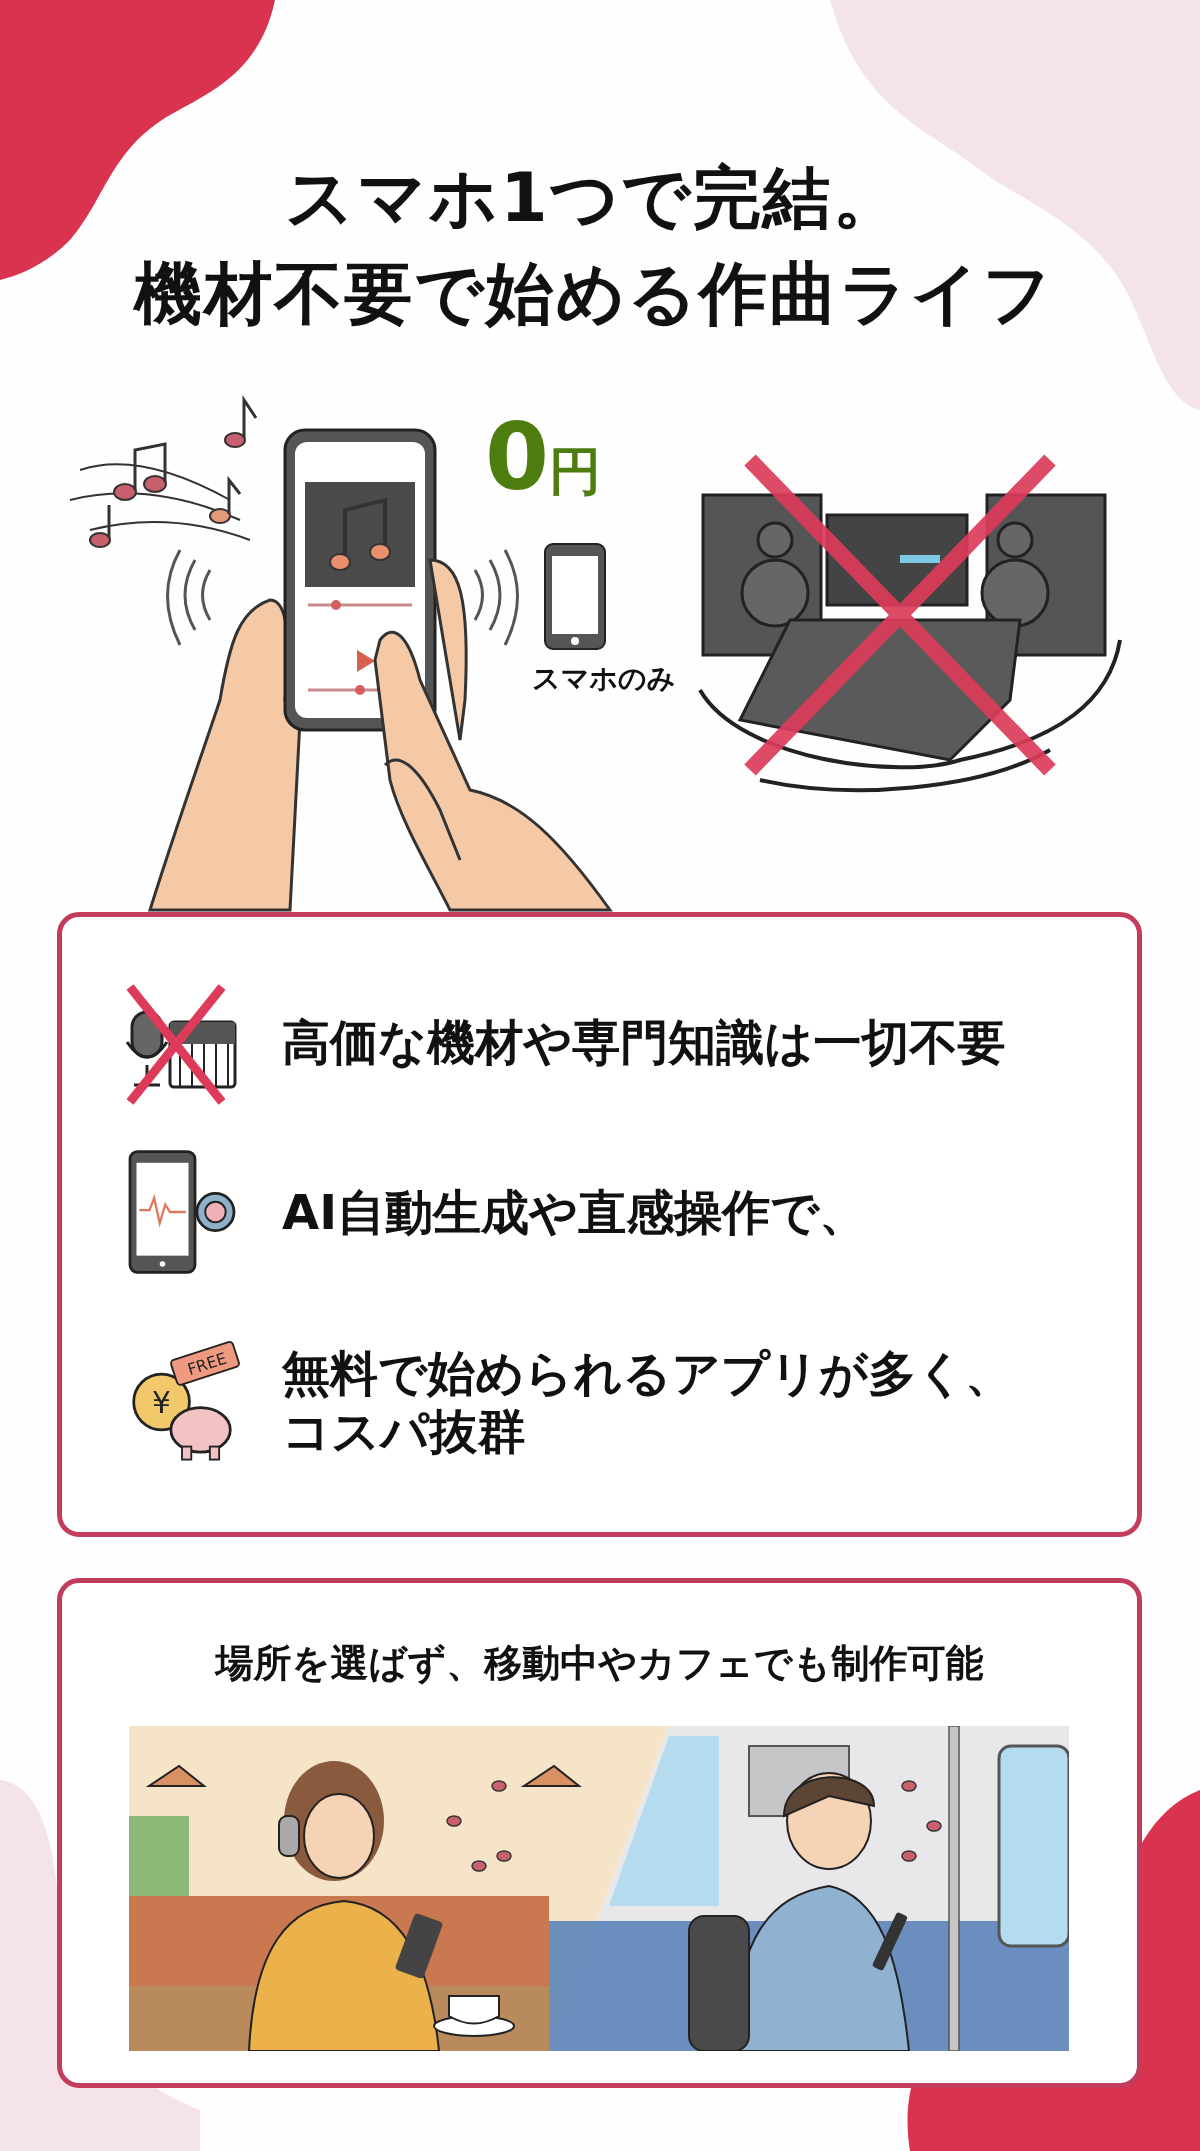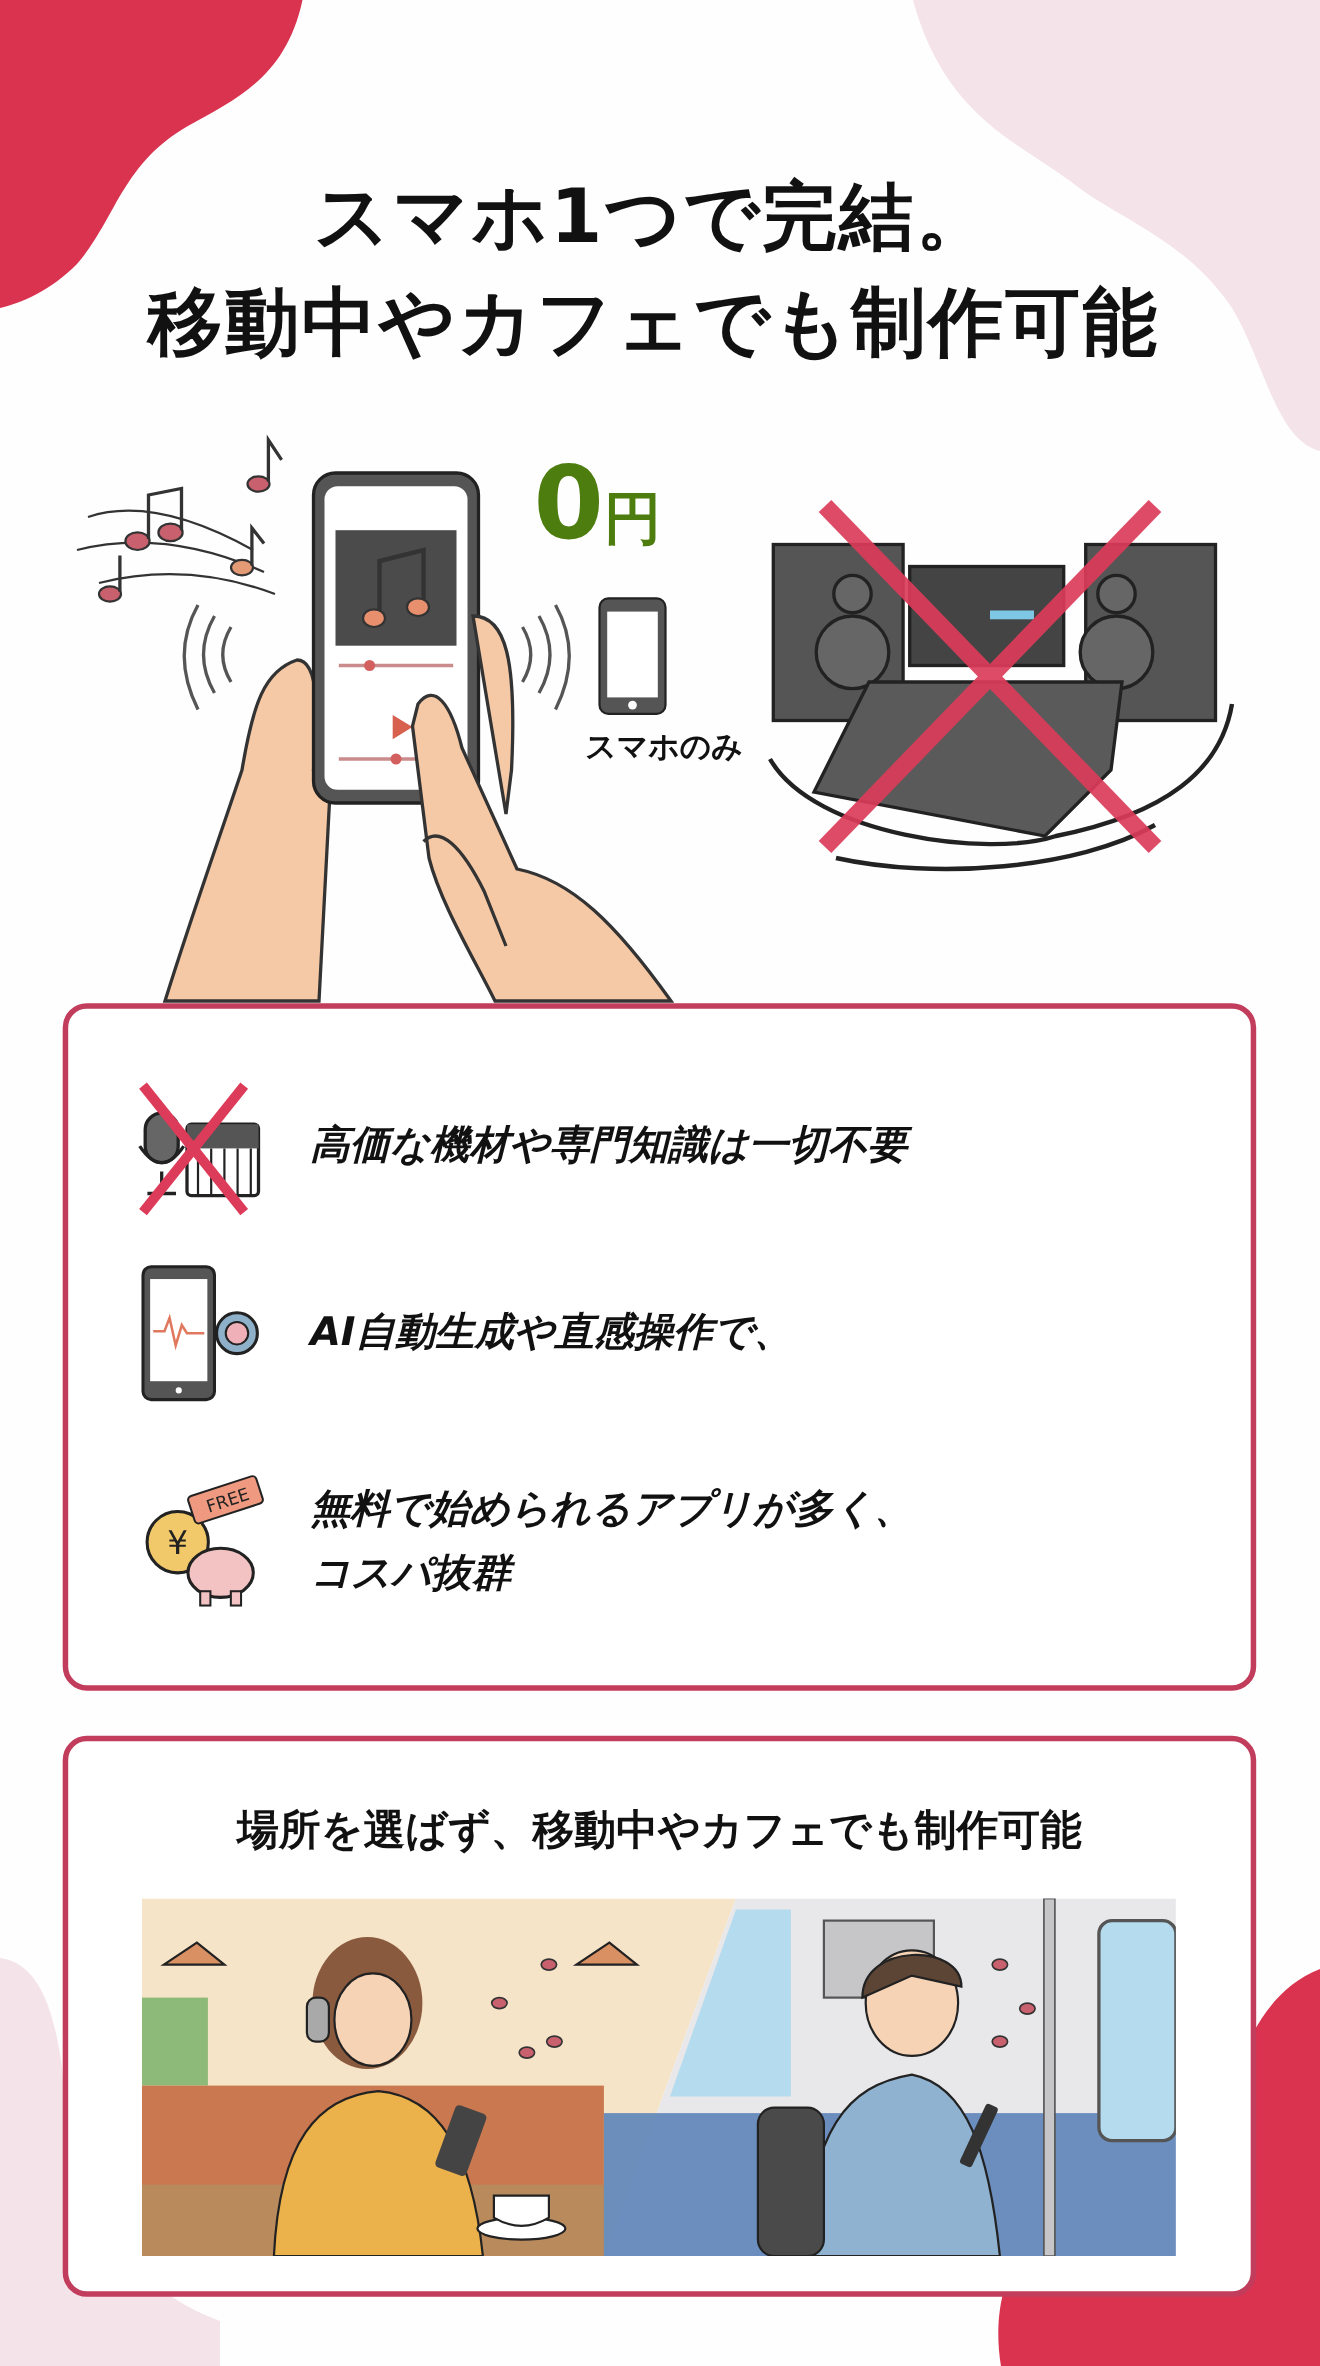--- a/index.html
+++ b/index.html
@@ -8,21 +8,21 @@
   .title{position:absolute;left:0;width:1188px;top:150px;text-align:center;font-weight:bold;font-size:68px;line-height:96px;letter-spacing:2px;color:#111;}
   .hero{position:absolute;left:0;top:380px;width:1200px;height:540px;}
   .zero{position:absolute;left:485px;top:408px;font-weight:bold;color:#4d7c0f;font-size:92px;line-height:100px;}
   .zero .yen{font-size:52px;}
   .only{position:absolute;left:488px;top:660px;font-weight:bold;font-size:28px;color:#111;margin-left:44px;}
   .card{position:absolute;left:57px;width:1085px;border:5px solid #c23d5c;border-radius:22px;background:#fff;box-sizing:border-box;}
   .card1{top:912px;height:625px;}
   .card2{top:1578px;height:510px;}
   .feat{position:absolute;left:60px;display:flex;align-items:center;}
   .feat .ico{width:120px;height:130px;margin-right:40px;flex:none;}
-  .feat .txt{font-weight:bold;font-size:36px;line-height:58px;font-style:italic;}
+  .feat .txt{font-weight:bold;font-size:48px;line-height:58px;}
   .card2 .head{position:absolute;top:55px;left:0;width:100%;text-align:center;font-weight:bold;font-size:38px;}
   .scene{position:absolute;left:67px;top:143px;width:940px;height:325px;overflow:hidden;}
 </style>
 </head>
 <body>
 
 <svg class="blob" style="left:0;top:0" width="290" height="290" viewBox="0 0 290 290">
   <path d="M0 0 H275 C260 70 215 90 170 115 C110 150 105 200 70 240 C45 265 20 275 0 280 Z" fill="#d93350"></path>
 </svg>
 <svg class="blob" style="left:820px;top:0" width="380" height="420" viewBox="0 0 380 420">
@@ -30,21 +30,21 @@
 </svg>
 <svg class="blob" style="left:0;top:1780px" width="200" height="371" viewBox="0 0 200 371">
   <path d="M0 0 C40 5 55 60 60 140 C65 230 120 300 200 330 V371 H0 Z" fill="#f5e3ea"></path>
 </svg>
 <svg class="blob" style="left:900px;top:1790px" width="300" height="361" viewBox="0 0 300 361">
   <path d="M300 0 V361 H10 C0 300 20 240 80 215 C150 185 190 190 210 130 C230 70 250 20 300 0 Z" fill="#d93350"></path>
 </svg>
 
 <div class="title">
   <div>スマホ1つで完結。</div>
-  <div>移動中やカフェでも制作可能</div>
+  <div>機材不要で始める作曲ライフ</div>
 </div>
 
 <svg class="hero" viewBox="0 380 1200 540">
 
   <g fill="#c9606d" stroke="#333" stroke-width="2">
     <path d="M80 470 Q140 450 230 500" fill="none"></path>
     <path d="M70 500 Q150 480 240 520" fill="none"></path>
     <path d="M90 530 Q170 510 250 540" fill="none"></path>
     <ellipse cx="125" cy="492" rx="11" ry="8"></ellipse>
       <ellipse cx="155" cy="484" rx="11" ry="8"></ellipse>

